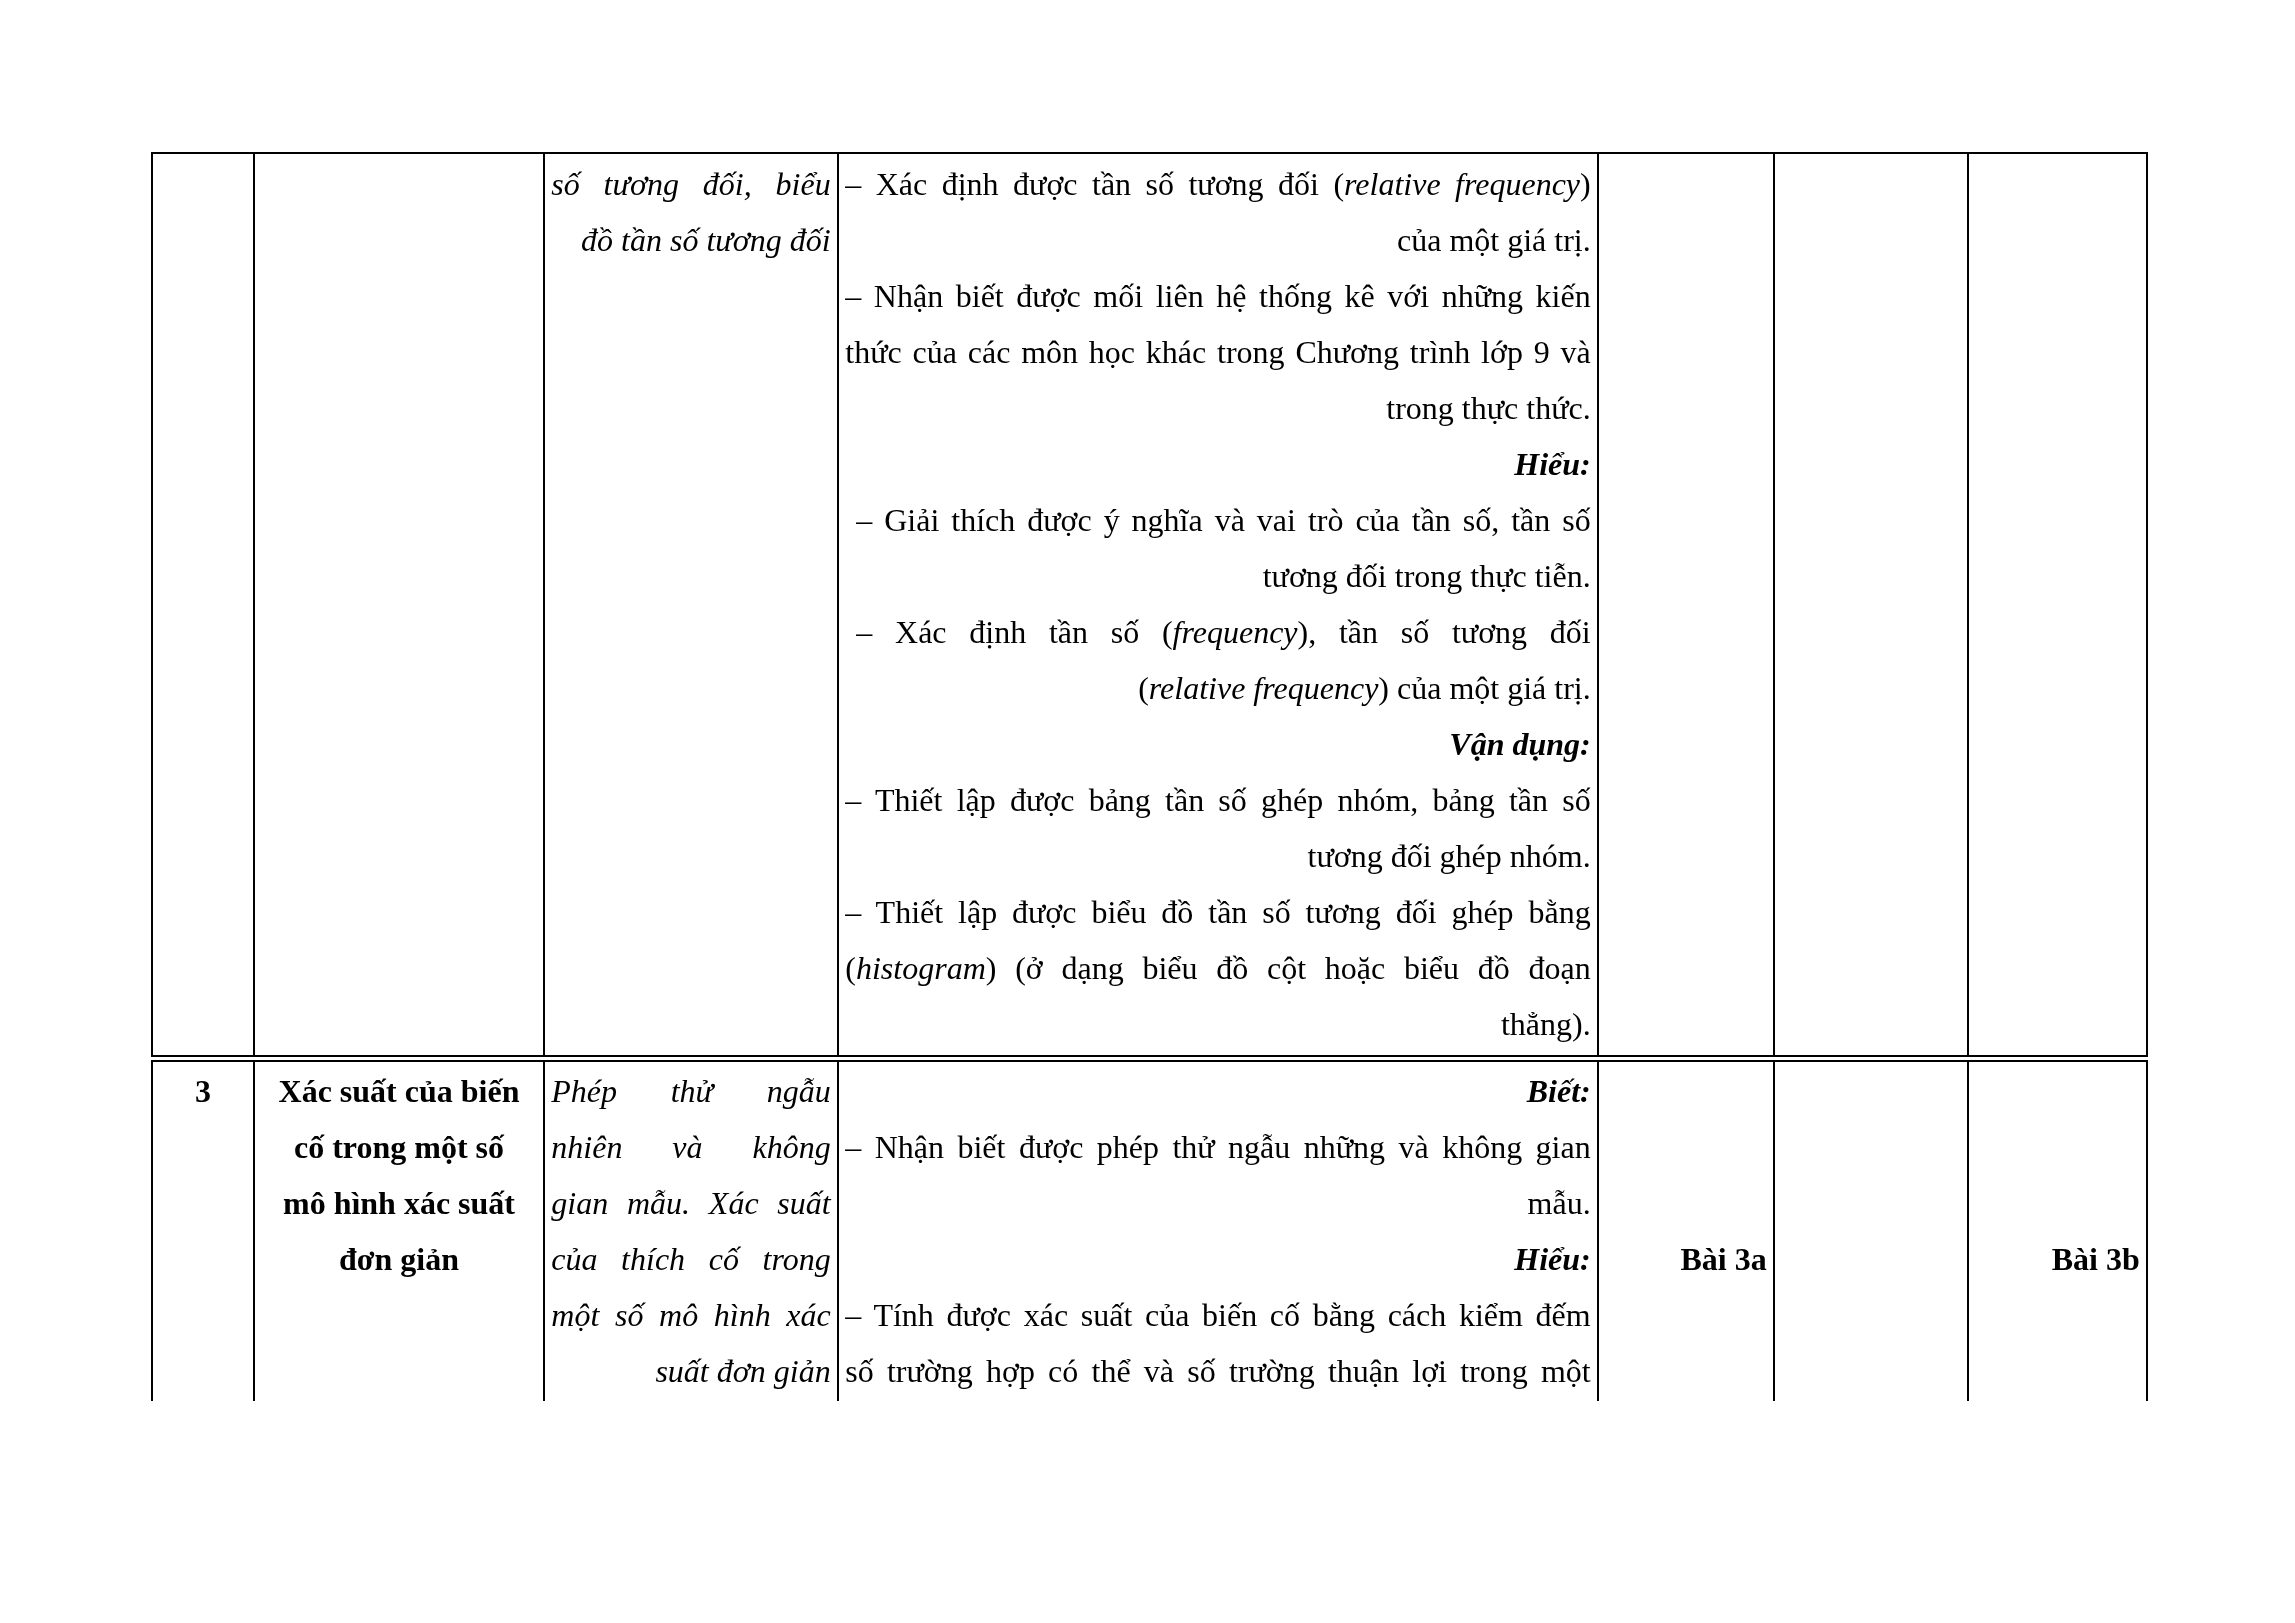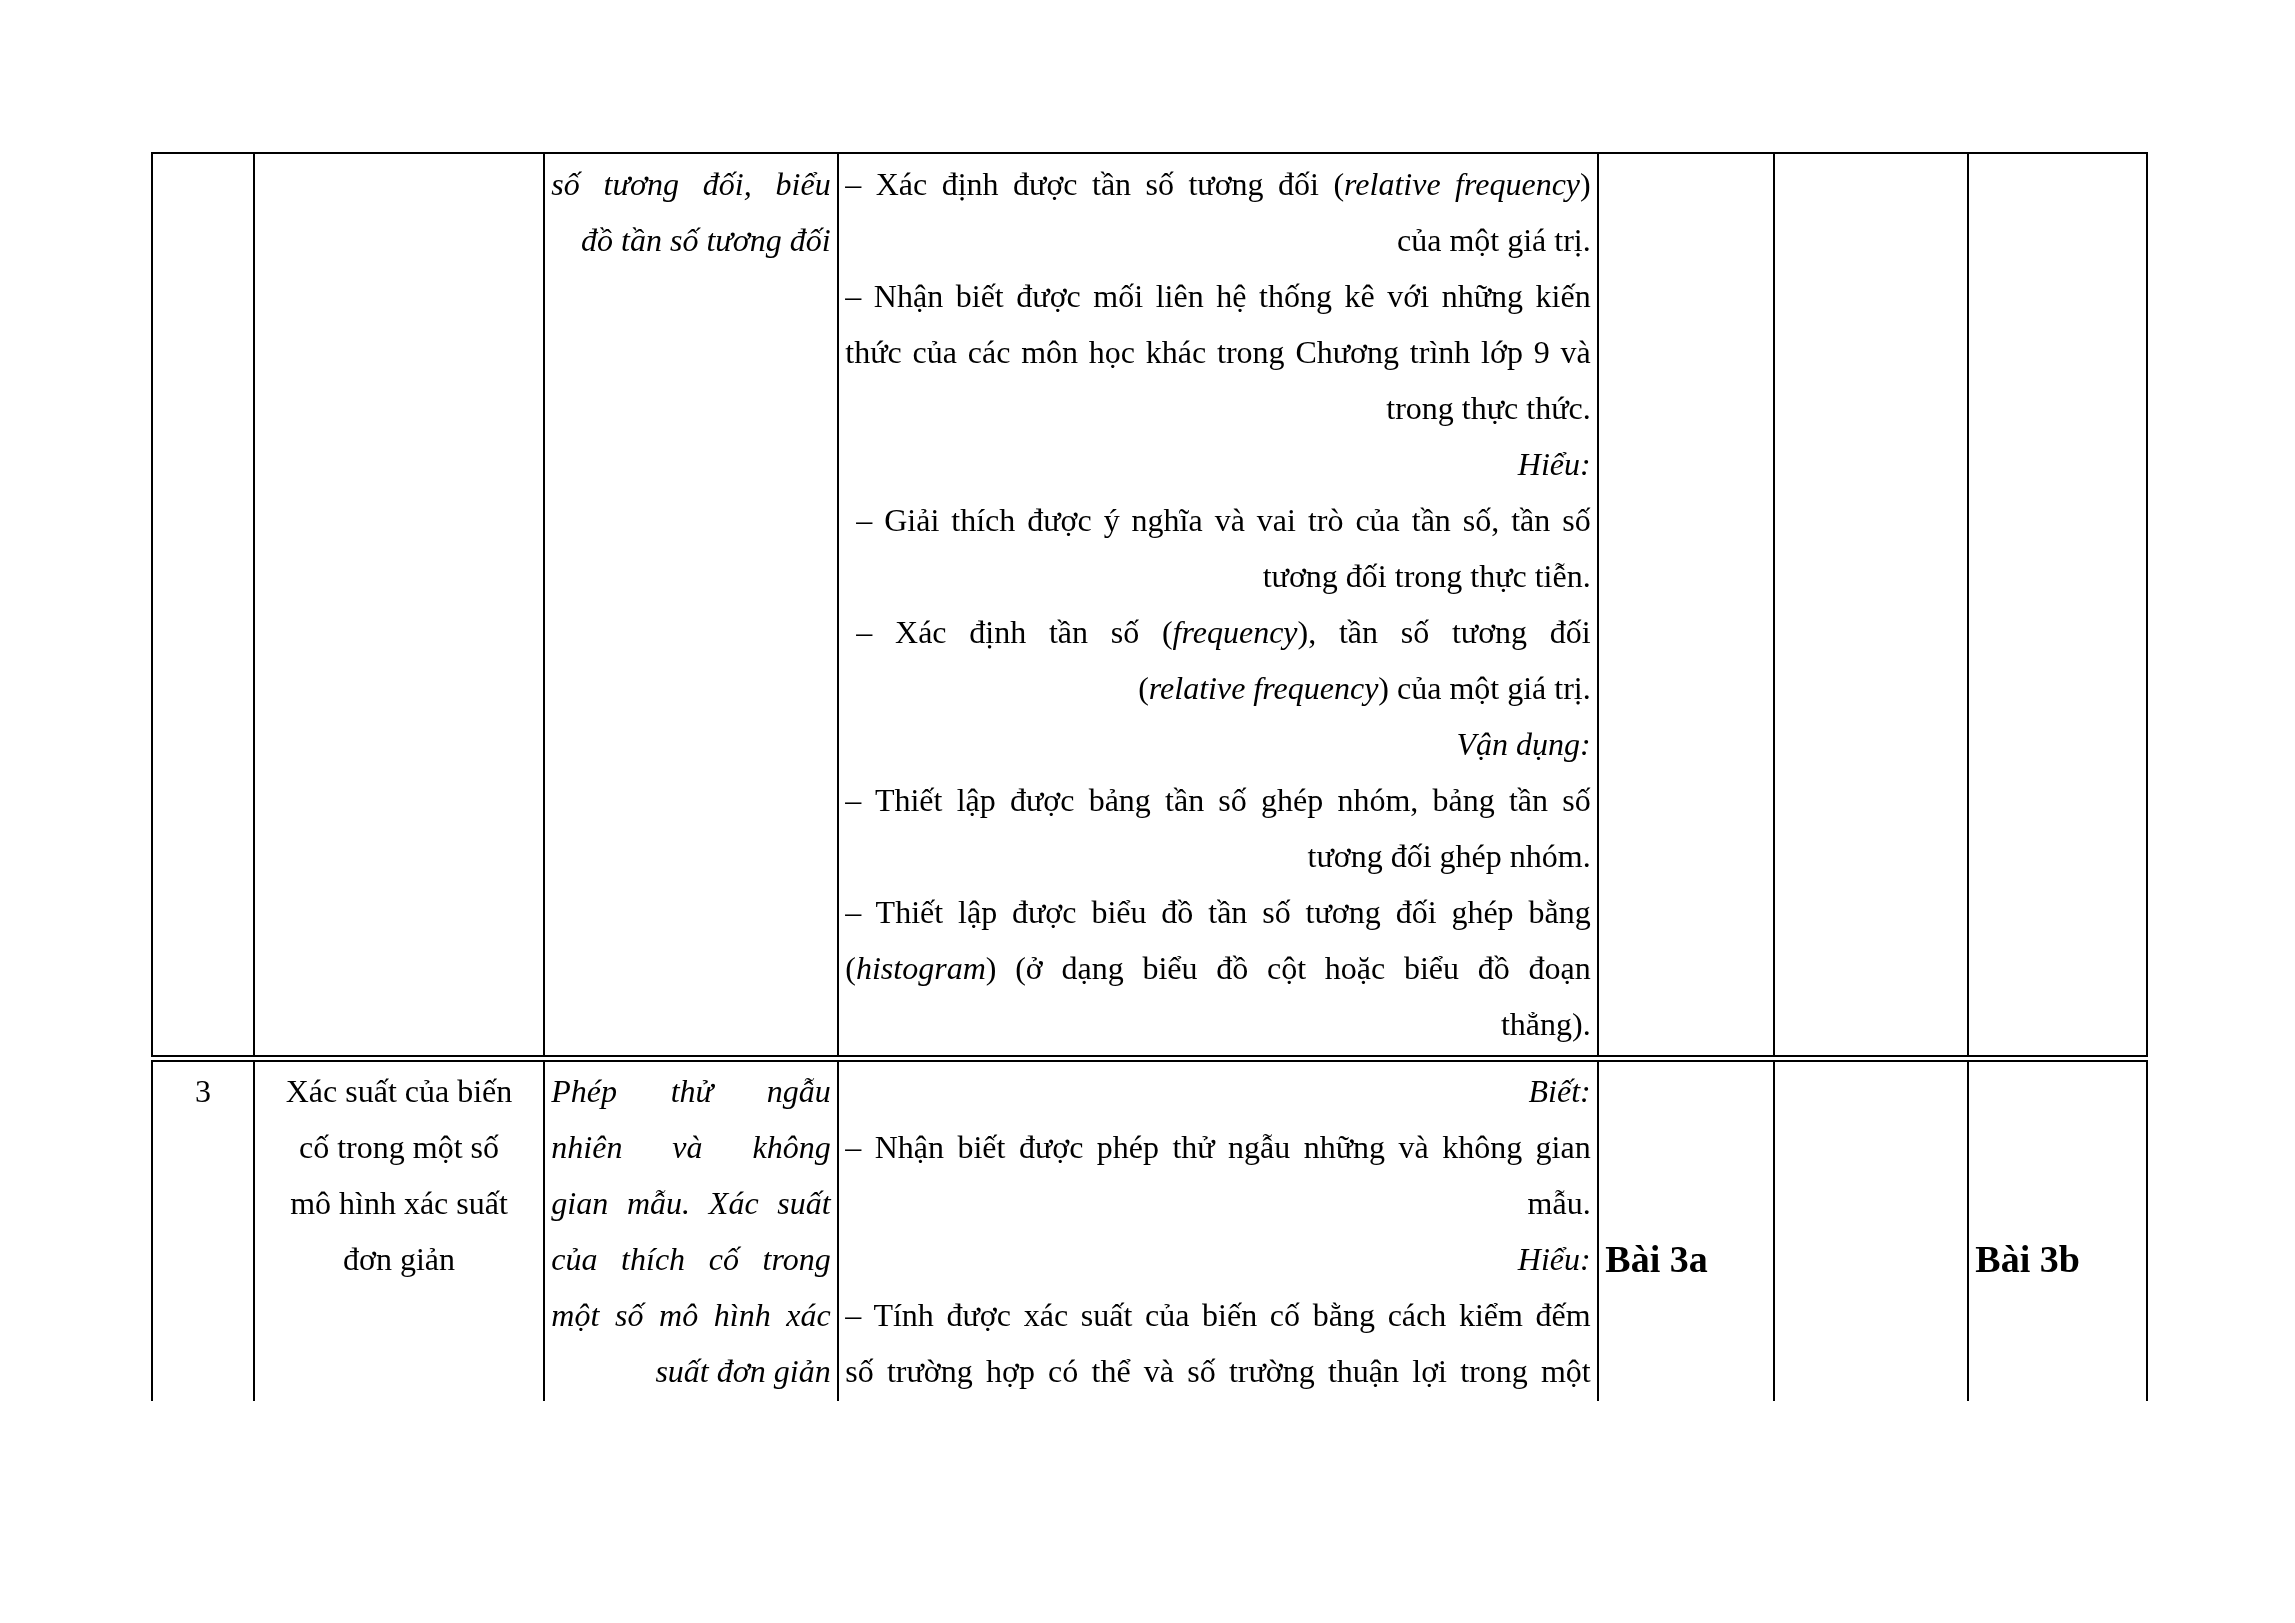--- a/index.html
+++ b/index.html
@@ -36,28 +36,28 @@
   tr.r2 td{border-top:7px double #000;border-bottom:6.3px solid #000;}
   td.mid{vertical-align:middle;text-align:center;}
   .ln{
     font-size:32px;
     line-height:56px;
     text-align:right;
     white-space:normal;
   }
   .ln.j{text-align:justify;text-align-last:justify;}
   .ln.c{text-align:center;}
-  .ln.b{font-weight:normal;}
+  .ln.b{font-weight:bold;}
   .ln.ind{padding-left:11px;}
   .ln .it{font-style:italic;}
   .bai{
-    font-size:38px;
+    font-size:32px;
     line-height:56px;
     font-weight:bold;
-    text-align:left;
+    text-align:right;
   }
 </style>
 </head>
 <body>
 
 <div id="page">
   <table class="doc">
     <colgroup>
       <col class="c1">
         <col class="c2">

